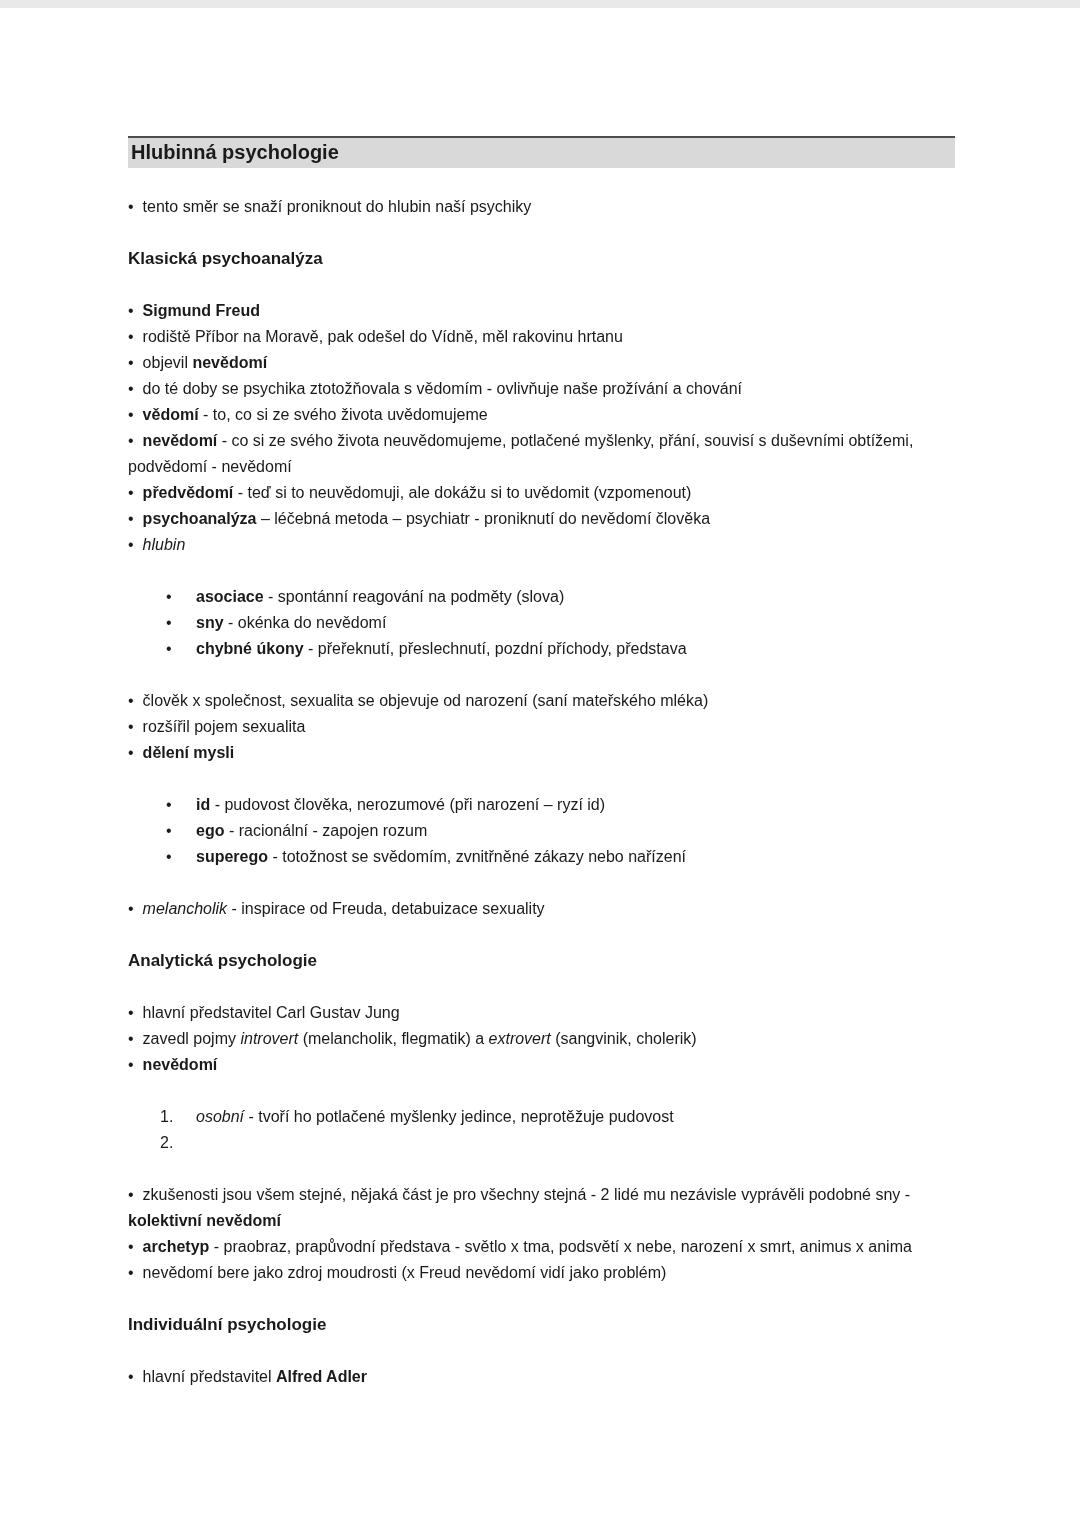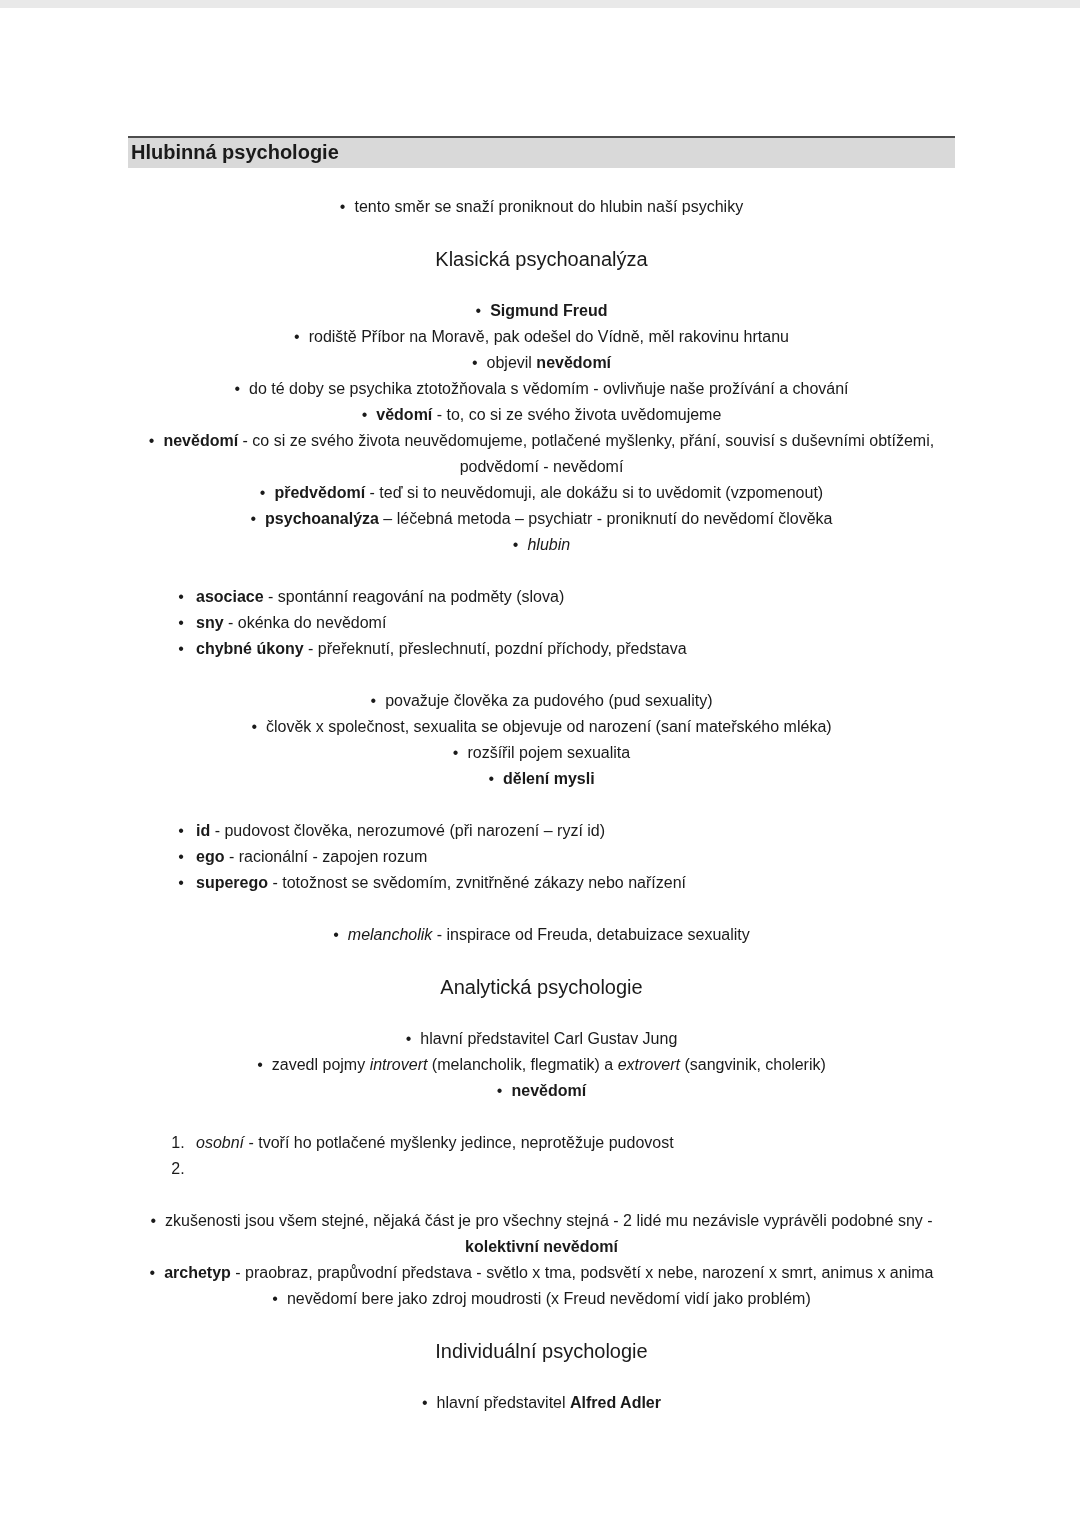--- a/index.html
+++ b/index.html
@@ -21,22 +21,22 @@
   .title-bar {
     background: var(--bar-bg, #d9d9d9);
     border-top: 2px solid var(--rule, #4d4d4d);
     padding: 2px 4px 4px 3px;
     font-weight: bold;
     font-size: 20px;
     line-height: 24px;
     margin-bottom: 14px;
   }
   .body > div { margin: 26px 0; }
-  .item, .heading { font-size: 16px; line-height: 26px; text-align: center; }
-  .heading { font-size: 20px; font-weight: normal; }
+  .item, .heading { font-size: 16px; line-height: 26px; }
+  .heading { font-size: 17px; font-weight: bold; }
   .b { font-weight: bold; }
   .i { font-style: italic; }
   .bullets .marker { margin-right: 9px; }
   .sub-bullets .item { display: flex; padding-left: 38px; }
   .sub-bullets .marker { width: 30px; flex: none; }
   .numbered .item { display: flex; padding-left: 32px; }
   .numbered .marker { width: 36px; flex: none; }
 </style>
 </head>
 <body>
@@ -70,21 +70,20 @@
           <div class="item">
             <span class="marker">•</span>
             <span class="text"><span class="b">sny</span><span> - okénka do nevědomí</span></span>
           </div>
           <div class="item">
             <span class="marker">•</span>
             <span class="text"><span class="b">chybné úkony</span><span> - přeřeknutí, přeslechnutí, pozdní příchody, představa</span></span>
           </div>
         </div>
         <div class="bullets">
-          <div class="item"><span class="marker">•</span><span class="text"><span>považuje člověka za pudového (pud sexuality)</span></span></div>
           <div class="item"><span class="marker">•</span><span class="text"><span>člověk x společnost, sexualita se objevuje od narození (saní mateřského mléka)</span></span></div>
           <div class="item"><span class="marker">•</span><span class="text"><span>rozšířil pojem sexualita</span></span></div>
           <div class="item"><span class="marker">•</span><span class="text"><span class="b">dělení mysli</span></span></div>
         </div>
         <div class="sub-bullets">
           <div class="item">
             <span class="marker">•</span>
             <span class="text"><span class="b">id</span><span> - pudovost člověka, nerozumové (při narození – ryzí id)</span></span>
           </div>
           <div class="item">

